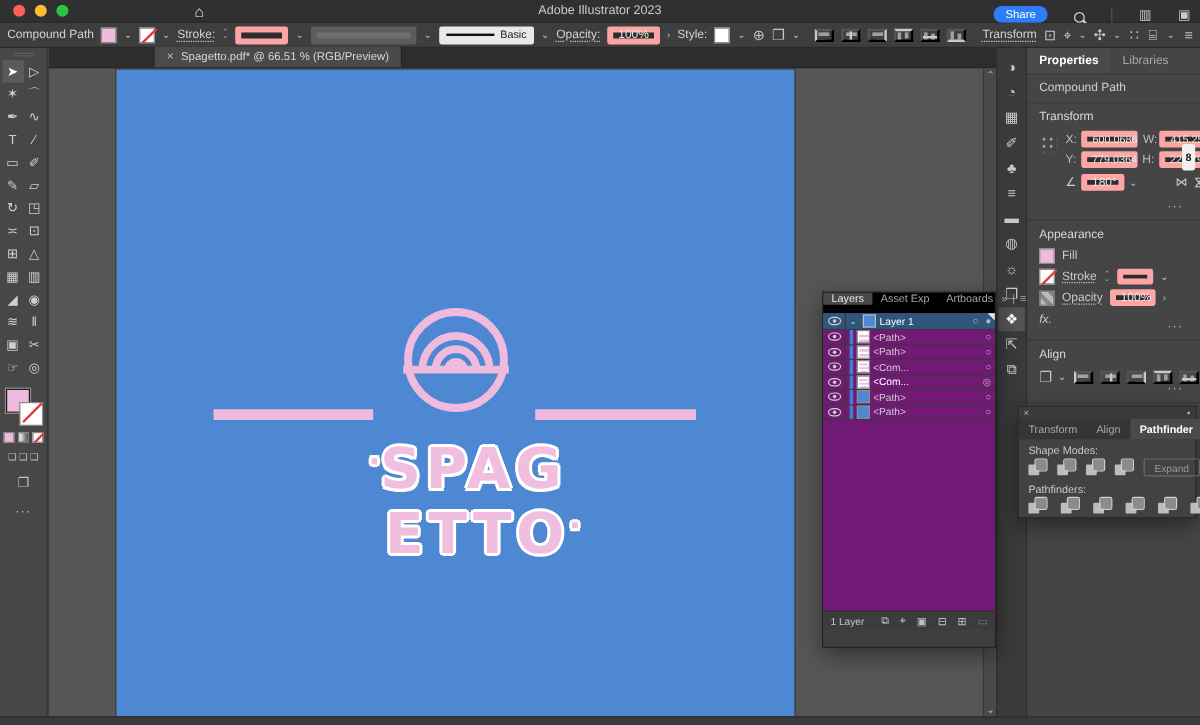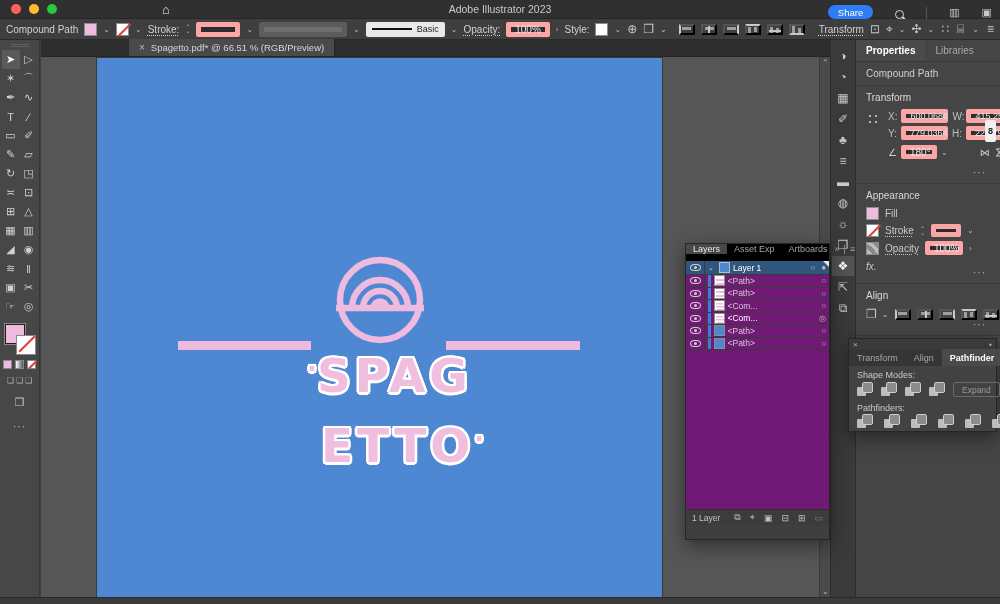--- a/index.html
+++ b/index.html
@@ -352,21 +352,21 @@
         <g fill="none" stroke="#eebade" stroke-width="6.5">
           <circle cx="50" cy="45" r="40"></circle>
           <path d="M6,53 L94,53"></path>
           <path d="M22,53 A28,28 0 0 1 78,53"></path>
           <path d="M33,53 A17,17 0 0 1 67,53"></path>
           <path d="M43.5,53 A6.5,6.5 0 0 1 56.5,53"></path>
         </g>
       </svg>
       <div class="bar" style="left:81px;top:283px;width:133px;"></div>
       <div class="bar" style="left:349px;top:283px;width:134px;"></div>
-      <div id="logo-text1" style="top:290px;font-size:47px;padding-left:20px;">
+      <div id="logo-text1" style="top:306px;font-size:47px;padding-left:20px;">
         <span class="logo-dot">·</span><span>SPAG</span>
       </div>
       <div id="logo-text2" style="top:360px;font-size:47px;padding-left:46px;">
         <span>ETTO</span><span class="logo-dot">·</span>
       </div>
     </div>
     <div id="vscroll">
       <span class="sb-arrow" style="top:1px;">⌃</span>
       <span class="sb-arrow" style="bottom:1px;">⌄</span>
     </div>

